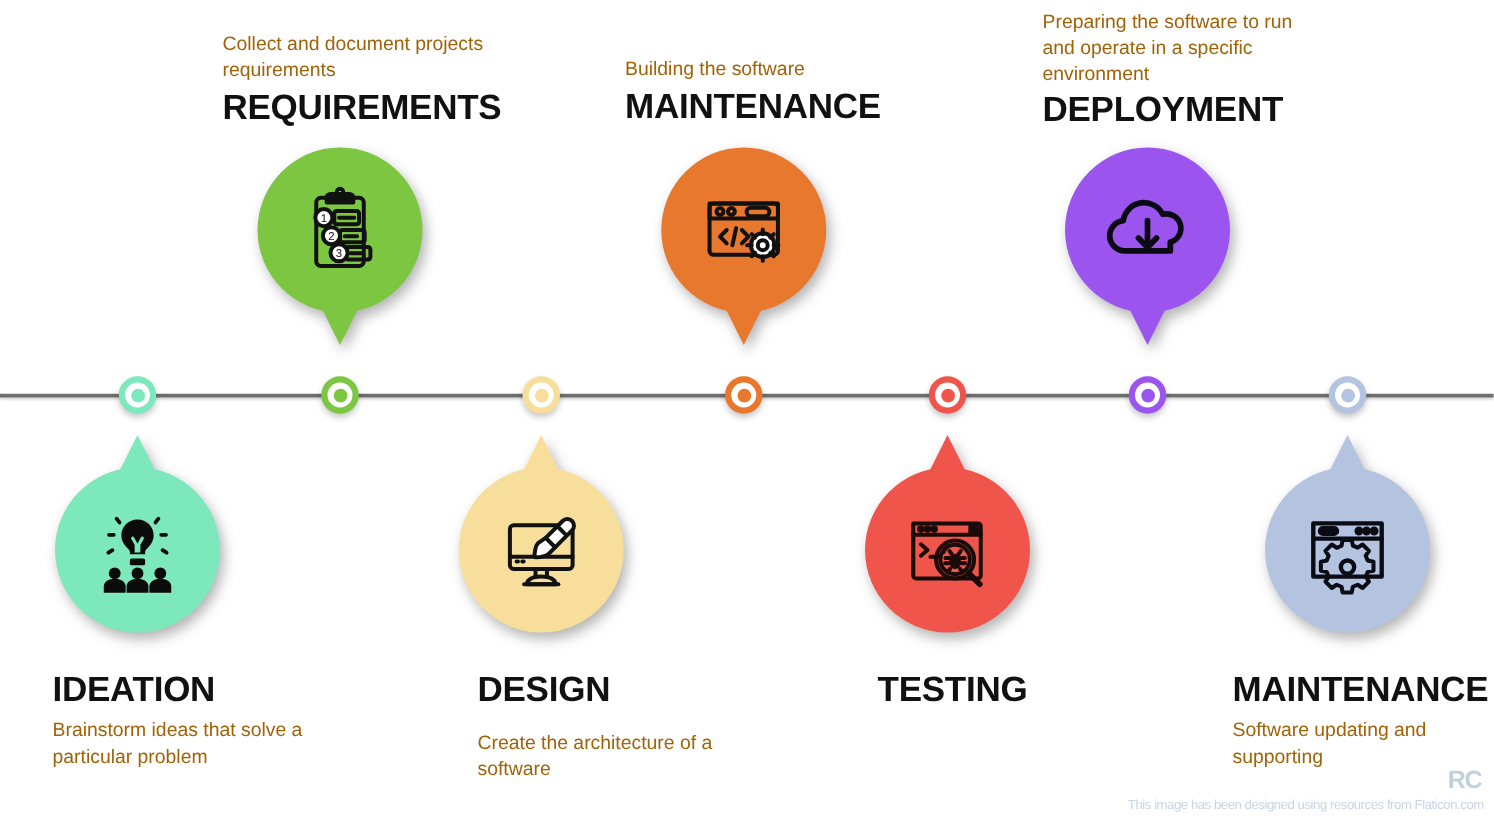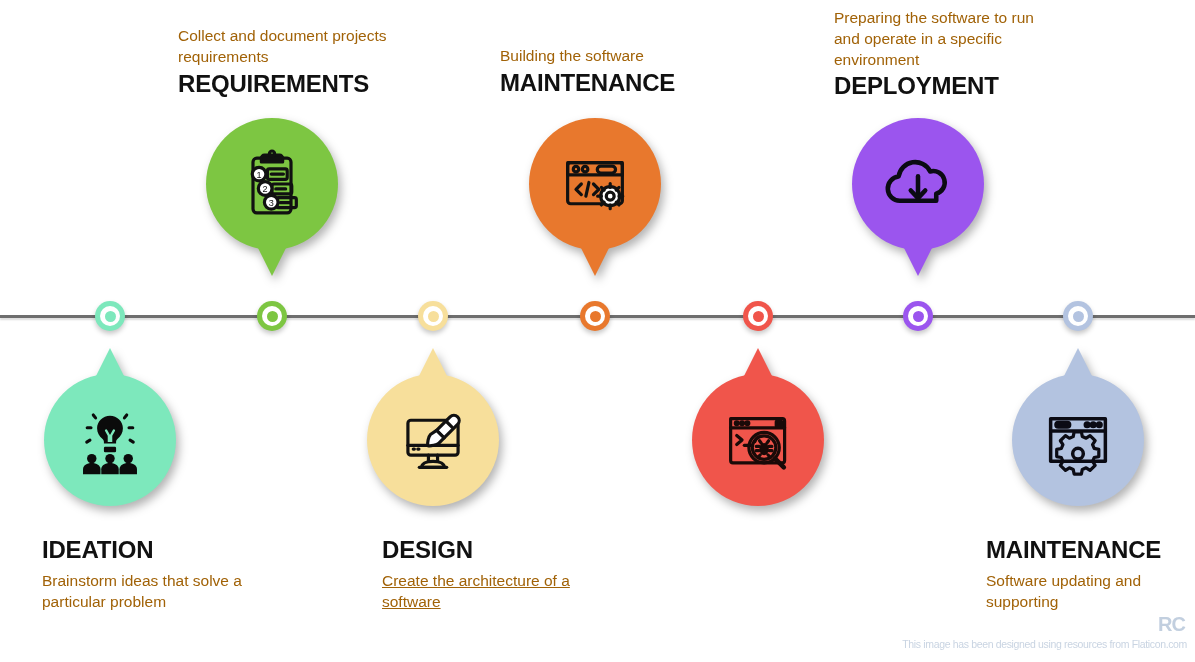--- a/index.html
+++ b/index.html
@@ -55,21 +55,21 @@
     border-right:15px solid transparent;
   }
   .pin.top .tail { bottom:-26px; border-top:30px solid currentColor; }
   .pin.bottom .tail { top:-26px; border-bottom:30px solid currentColor; }
   .pin svg { width:76px; height:76px; position:relative; z-index:2; display:block; }
 
   
   .label-block { position:absolute; }
   .label-block .title {
     font-weight:bold;
-    font-size:24px;
+    font-size:28px;
     letter-spacing:-0.2px;
     color:#111111;
     line-height:1.08;
     white-space:nowrap;
   }
   .label-block .desc {
     font-size:15.5px;
     color:#a16207;
     line-height:1.34;
   }
@@ -270,27 +270,28 @@
       <div class="label-block bottom-block" style="left: 42px; top: 537px; max-width: 215px;">
         <div class="title">IDEATION</div>
         <div class="desc" style="margin-top: 8px;">Brainstorm ideas that solve a particular problem</div>
       </div>
       <div class="label-block top-block" style="left: 178px; top: 26px; max-width: 215px;">
         <div class="desc">Collect and document projects requirements</div>
         <div class="title">REQUIREMENTS</div>
       </div>
       <div class="label-block bottom-block" style="left: 382px; top: 537px; max-width: 215px;">
         <div class="title">DESIGN</div>
-        <div class="desc" style="margin-top: 8px; text-decoration: underline;">Create the architecture of a software</div>
+        <div class="desc" style="margin-top: 18px;">Create the architecture of a software</div>
       </div>
       <div class="label-block top-block" style="left: 500px; top: 46px; max-width: 215px;">
         <div class="desc">Building the software</div>
         <div class="title">MAINTENANCE</div>
       </div>
       <div class="label-block bottom-block" style="left: 702px; top: 537px; max-width: 215px;">
+        <div class="title">TESTING</div>
       </div>
       <div class="label-block top-block" style="left: 834px; top: 8px; max-width: 215px;">
         <div class="desc">Preparing the software to run and operate in a specific environment</div>
         <div class="title">DEPLOYMENT</div>
       </div>
       <div class="label-block bottom-block" style="left: 986px; top: 537px; max-width: 215px;">
         <div class="title">MAINTENANCE</div>
         <div class="desc" style="margin-top: 8px;">Software updating and supporting</div>
       </div>
     </div>

